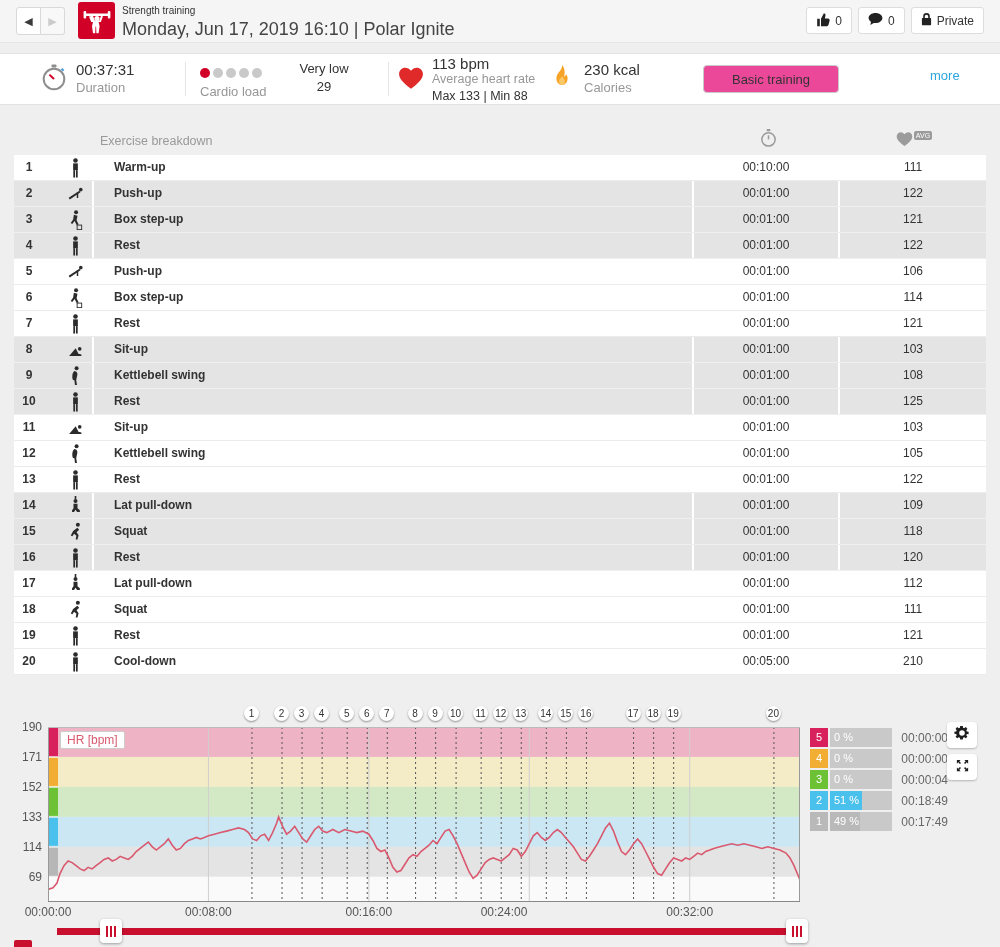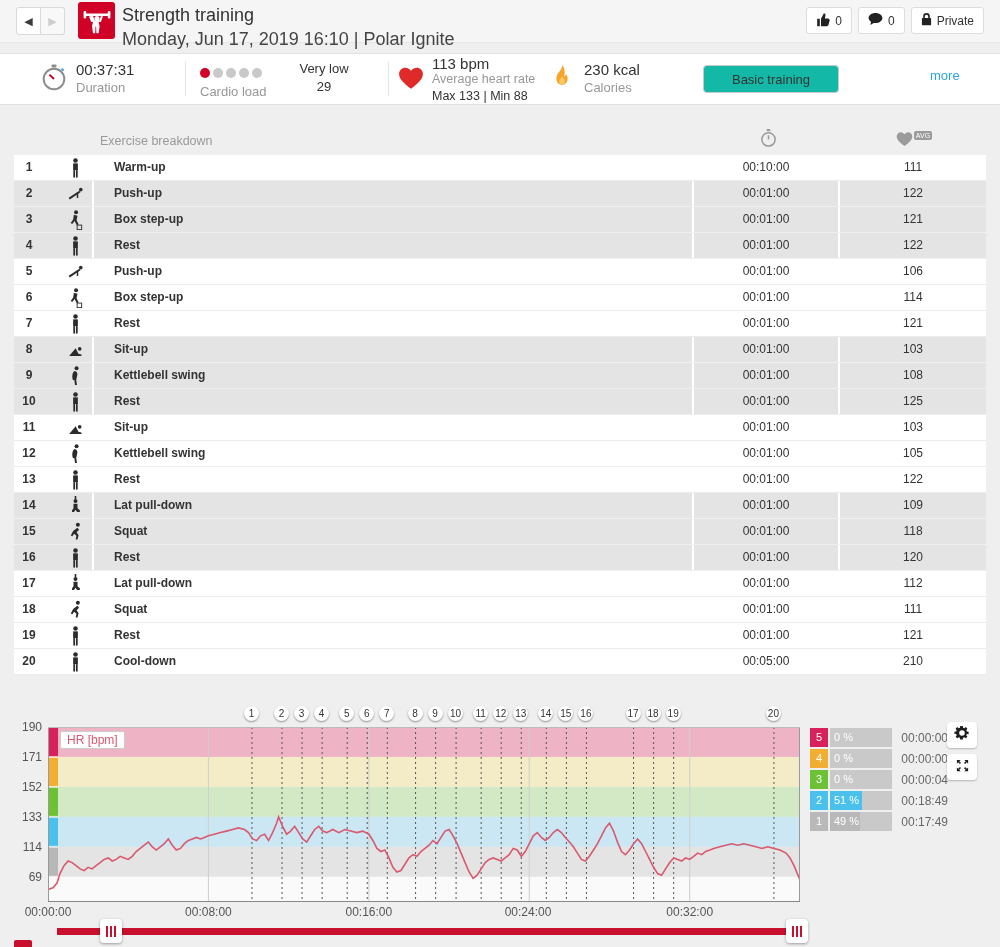--- a/index.html
+++ b/index.html
@@ -6,21 +6,21 @@
   .page{position:relative;width:1000px;height:947px;background:#efefef;overflow:hidden;color:#333;}
 
   
   .topbar{position:absolute;left:0;top:0;width:1000px;height:42px;background:#f5f5f5;border-bottom:1px solid #e6e6e6;}
   .navgroup{position:absolute;left:16px;top:7px;display:flex;}
   .navbtn{width:23px;height:26px;border:1px solid #d9d9d9;background:#fff;display:flex;align-items:center;justify-content:center;font-size:11px;color:#3a3a3a;cursor:pointer;}
   .navbtn.back{border-radius:3px 0 0 3px;}
   .navbtn.fwd{border-radius:0 3px 3px 0;border-left:none;background:#f8f8f8;color:#ccc;}
   .sporticon{position:absolute;left:78px;top:2px;width:37px;height:37px;background:#d10027;border-radius:3px;display:flex;align-items:center;justify-content:center;}
   .titleblock{position:absolute;left:122px;top:5px;}
-  .title{font-size:18px;color:#333;}
+  .title{font-size:10px;color:#333;}
   .subtitle{font-size:18px;color:#444;margin-top:3px;}
   .socialgroup{position:absolute;right:16px;top:7px;display:flex;gap:6px;}
   .socialbtn{height:25px;border:1px solid #ddd;border-radius:3px;background:#fff;display:flex;align-items:center;gap:5px;padding:0 9px;font-size:12px;color:#333;cursor:pointer;}
 
   
   .statsbar{position:absolute;left:0;top:53px;width:1000px;height:50px;background:#fff;border-top:1px solid #e2e2e2;border-bottom:1px solid #e2e2e2;}
   .vdiv{position:absolute;top:8px;height:34px;border-left:1px solid #e5e5e5;}
   .stat-val{font-size:15px;color:#333;}
   .stat-lab{font-size:13px;color:#979797;margin-top:2px;}
   .duration-block{position:absolute;left:76px;top:7px;}
@@ -29,21 +29,21 @@
   .dots{display:flex;gap:3px;margin:3px 0 6px 0;}
   .dot{width:10px;height:10px;border-radius:50%;background:#c9c9c9;}
   .dot.on{background:#d10027;}
   .cardio-level{position:absolute;left:284px;top:7px;width:80px;text-align:center;}
   .heart-ico{position:absolute;left:398px;top:12px;}
   .hr-block{position:absolute;left:432px;top:2px;line-height:15px;}
   .hr-minmax{font-size:12.5px;color:#333;margin-top:2px;}
   .hr-sub{font-size:12.5px;color:#979797;margin-top:1px;}
   .flame-ico{position:absolute;left:552px;top:11px;}
   .cal-block{position:absolute;left:584px;top:7px;}
-  .benefit-btn{position:absolute;left:703px;top:11px;width:134px;height:26px;border:1px solid #c9c9c9;border-radius:4px;background:#14b8a6;font-size:13px;color:#333;display:flex;align-items:center;justify-content:center;cursor:pointer;}
+  .benefit-btn{position:absolute;left:703px;top:11px;width:134px;height:26px;border:1px solid #c9c9c9;border-radius:4px;background:#ec4899;font-size:13px;color:#333;display:flex;align-items:center;justify-content:center;cursor:pointer;}
   .more-link{position:absolute;left:930px;top:14px;font-size:13px;color:#2ba6de;cursor:pointer;}
 
   
   .table{position:absolute;left:14px;top:126px;width:972px;}
   .thead{position:relative;height:29px;color:#999;}
   .thead-label{position:absolute;left:86px;top:8px;font-size:12.5px;color:#999;}
   .thead-dur{position:absolute;left:682px;width:144px;top:3px;text-align:center;}
   .thead-hr{position:absolute;left:828px;width:144px;top:5px;text-align:center;}
   .avg-badge{display:inline-block;background:#9b9b9b;color:#fff;font-size:7px;padding:1px 2px;border-radius:2px;vertical-align:top;margin-left:1px;}
   .trow{display:flex;height:25px;line-height:25px;font-size:12px;background:#fff;border-bottom:1px solid #ececec;}
@@ -567,21 +567,21 @@
         <div class="ylab" style="left: 2px; top: 49.955px;">171</div>
         <div class="ylab" style="left: 2px; top: 79.9099px;">152</div>
         <div class="ylab" style="left: 2px; top: 109.865px;">133</div>
         <div class="ylab" style="left: 2px; top: 139.82px;">114</div>
         <div class="ylab" style="left: 2px; top: 169.775px;">69</div>
       </div>
     <div id="xlabs">
         <div class="xlab" style="left: 13px;">00:00:00</div>
         <div class="xlab" style="left: 173.427px;">00:08:00</div>
         <div class="xlab" style="left: 333.853px;">00:16:00</div>
-        <div class="xlab" style="left: 493px;">00:24:00</div>
+        <div class="xlab" style="left: 469px;">00:24:00</div>
         <div class="xlab" style="left: 654.707px;">00:32:00</div>
       </div>
     <div class="legend" id="legend">
         <div class="lrow">
           <div class="lzone" style="background:#d8205c">5</div>
           <div class="lbar">
             <span class="lpct">0 %</span>
           </div>
         </div>
         <div class="lrow">

